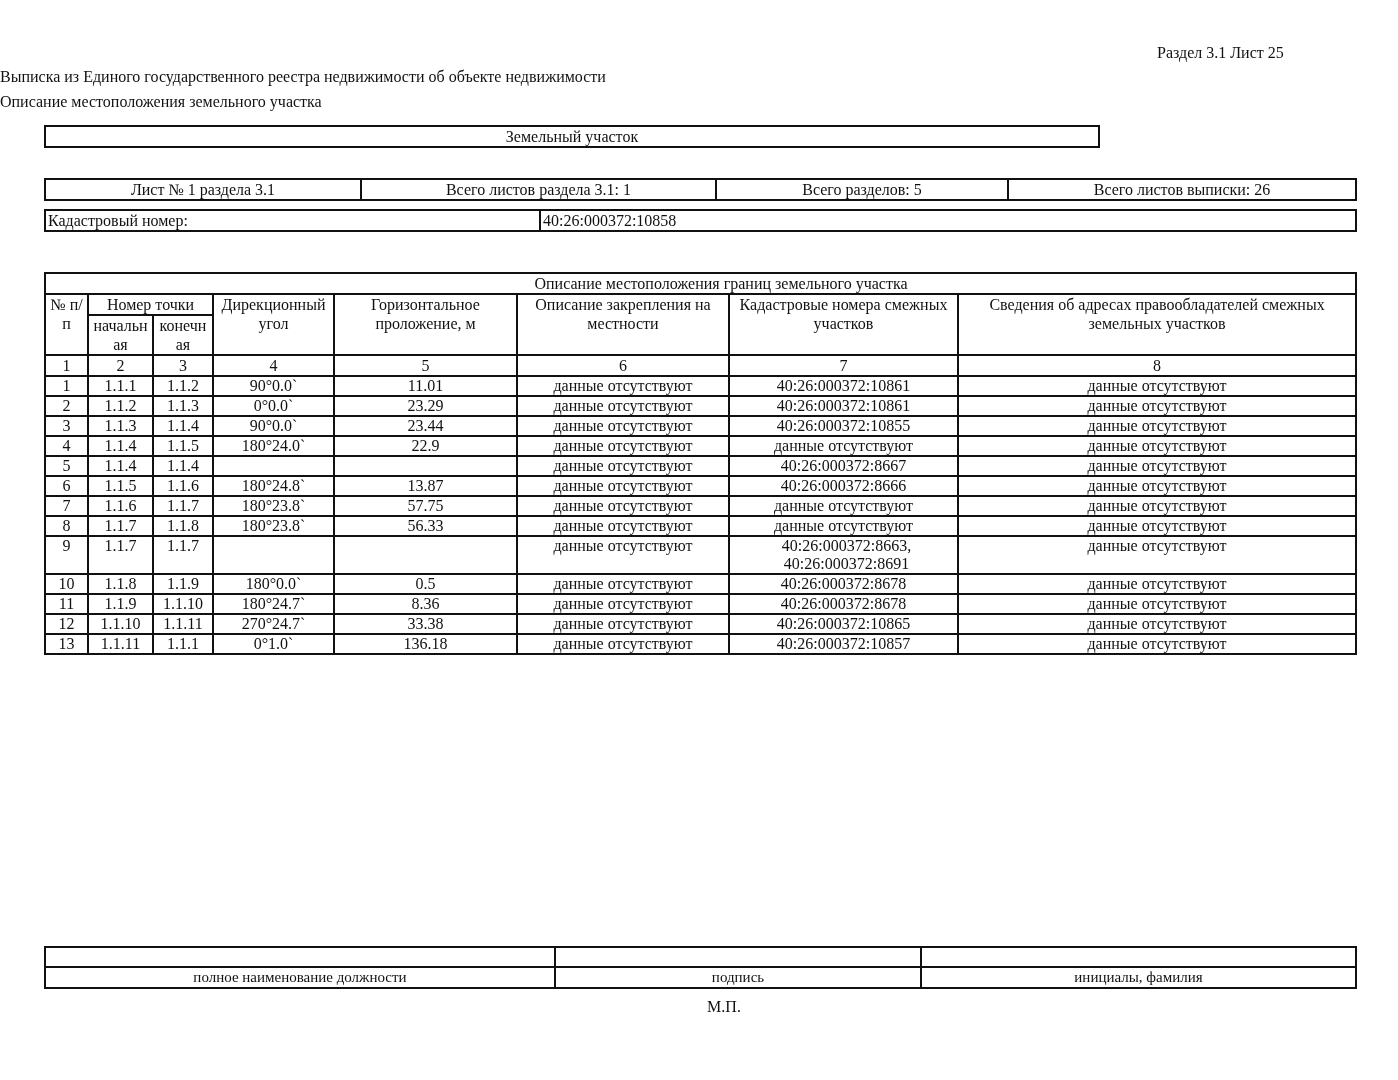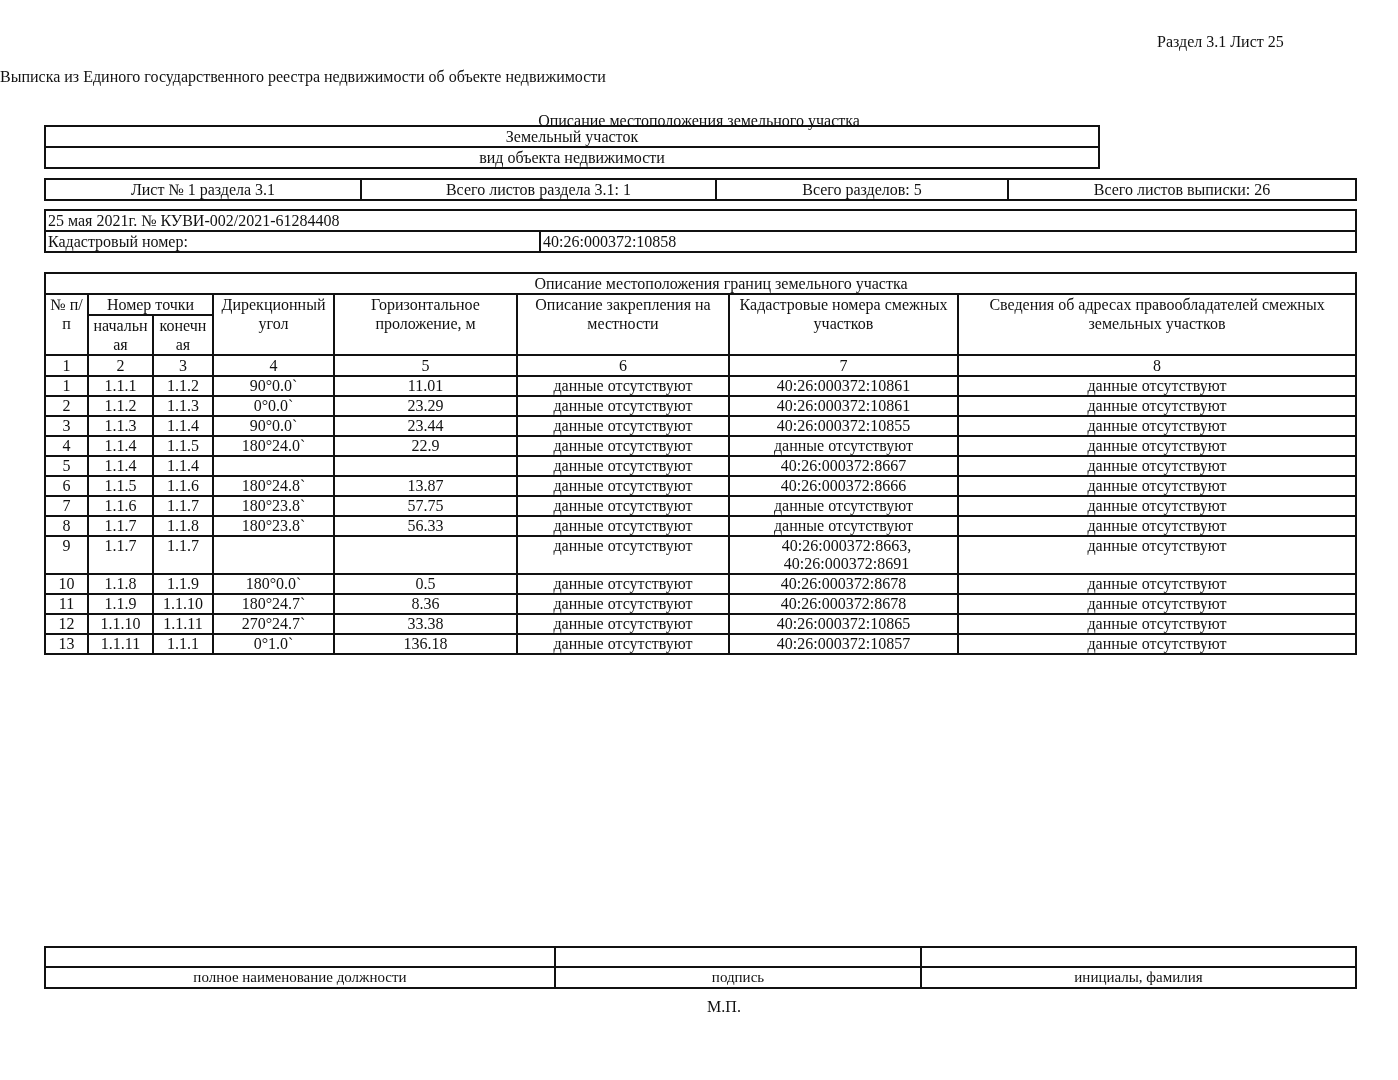--- a/index.html
+++ b/index.html
@@ -1,21 +1,21 @@
 <!DOCTYPE html>
 <html><head>
 <meta charset="utf-8">
 <style>
   html, body { margin: 0; padding: 0; background: #ffffff; }
   body { width: 1398px; height: 1080px; position: relative; overflow: hidden;
          font-family: "Liberation Serif", "DejaVu Serif", serif; color: #111; font-size: 16px; }
   .abs { position: absolute; }
-  .sheet-no { left: 1157px; top: 33px; font-size: 16px; }
+  .sheet-no { left: 1157px; top: 44px; font-size: 16px; }
   .title1 { left: 0; width: 1274px; top: 68px; text-align: left; font-size: 16px; }
-  .title2 { left: 0; width: 1398px; top: 112px; text-align: center; font-size: 16px; }
+  .title2 { left: 0; width: 1398px; top: 93px; font-size: 16px; }
   table { border-collapse: collapse; table-layout: fixed; }
   td, th { border: 2px solid #111; padding: 0 2px; font-weight: normal; font-size: 16px; line-height: 19px; }
   .t-head { left: 44px; top: 125px; width: 1056px; }
   .t-head td { text-align: center; height: 19px; }
   .t-sheets { left: 44px; top: 178px; width: 1311px; }
   .t-sheets td { text-align: center; height: 19px; }
   .t-reg { left: 44px; top: 209px; width: 1311px; }
   .t-reg td { text-align: left; height: 19px; }
   .t-main { left: 44px; top: 272px; width: 1311px; }
   .t-main td { text-align: center; vertical-align: top; }
@@ -32,23 +32,20 @@
 
 <div class="abs sheet-no">Раздел 3.1 Лист 25</div>
 <div class="abs title1">Выписка из Единого государственного реестра недвижимости об объекте недвижимости</div>
 <div class="abs title2">Описание местоположения земельного участка</div>
 
 <table class="abs t-head">
   <tbody>
       <tr>
         <td>Земельный участок</td>
       </tr>
-  <tr>
-        <td>вид объекта недвижимости</td>
-      </tr>
 </tbody>
   </table>
 
 <table class="abs t-sheets">
   <colgroup>
       <col style="width:316px">
       <col style="width:355px">
       <col style="width:292px">
       <col style="width:348px">
     </colgroup>
@@ -61,23 +58,20 @@
   </tr>
 </tbody>
   </table>
 
 <table class="abs t-reg">
   <colgroup>
       <col style="width:495px">
       <col style="width:816px">
     </colgroup>
   <tbody>
-      <tr>
-        <td colspan="2">25 мая 2021г. № КУВИ-002/2021-61284408</td>
-      </tr>
   <tr>
     <td>Кадастровый номер:</td>
     <td>40:26:000372:10858</td>
   </tr>
 </tbody>
   </table>
 
 <table class="abs t-main">
   <colgroup>
     <col style="width:43px">

